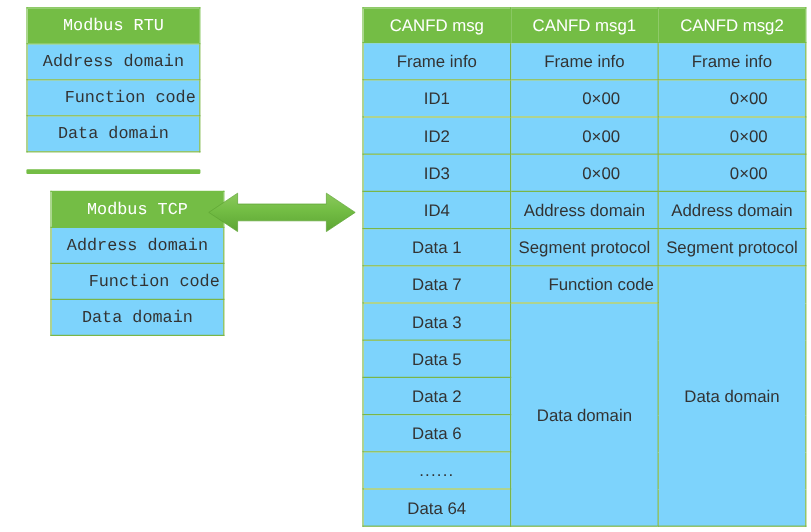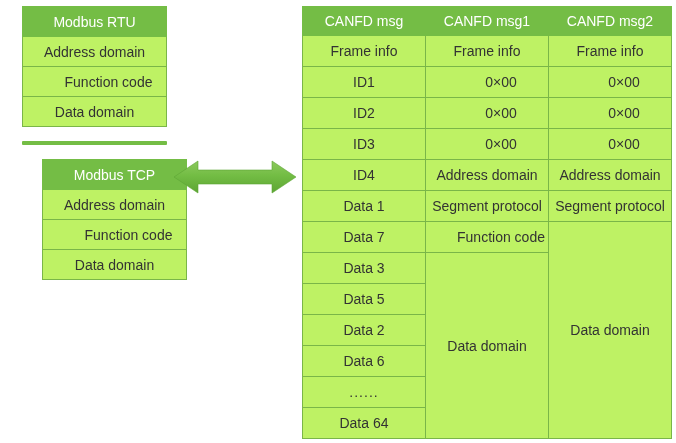--- a/index.html
+++ b/index.html
@@ -20,40 +20,41 @@
     border-collapse: collapse;
     table-layout: fixed;
     background: #ffffff;
   }
   .proto-table td {
     border: 1px solid #7ab648;
     text-align: center;
     vertical-align: middle;
     font-size: 14px;
     color: #333333;
-    background: #bef264;
+    background: #7dd3fc;
     white-space: nowrap;
     overflow: hidden;
   }
   .hdr {
     background: #74bd45 !important;
     color: #ffffff !important;
     border-color: #74bd45 !important;
     font-size: 14px;
   }
   .t-green  { color: #95d05a; }
   .t-red    { color: #ec4f66; padding-left: 29px; }
   .t-dark   { color: #333333; }
 
   
   #left-stack {
     position: absolute;
     left: 22px;
     top: 6px;
     width: 129px;
+    font-family: Liberation Mono, monospace;
   }
   #modbus-rtu-table { width: 145px; }
   #modbus-rtu-table td { height: 27px; }
 
   #stack-divider {
     width: 145px;
     height: 4px;
     background: #74bd45;
     margin: 14px 0 14px 0;
     border-radius: 1px;

